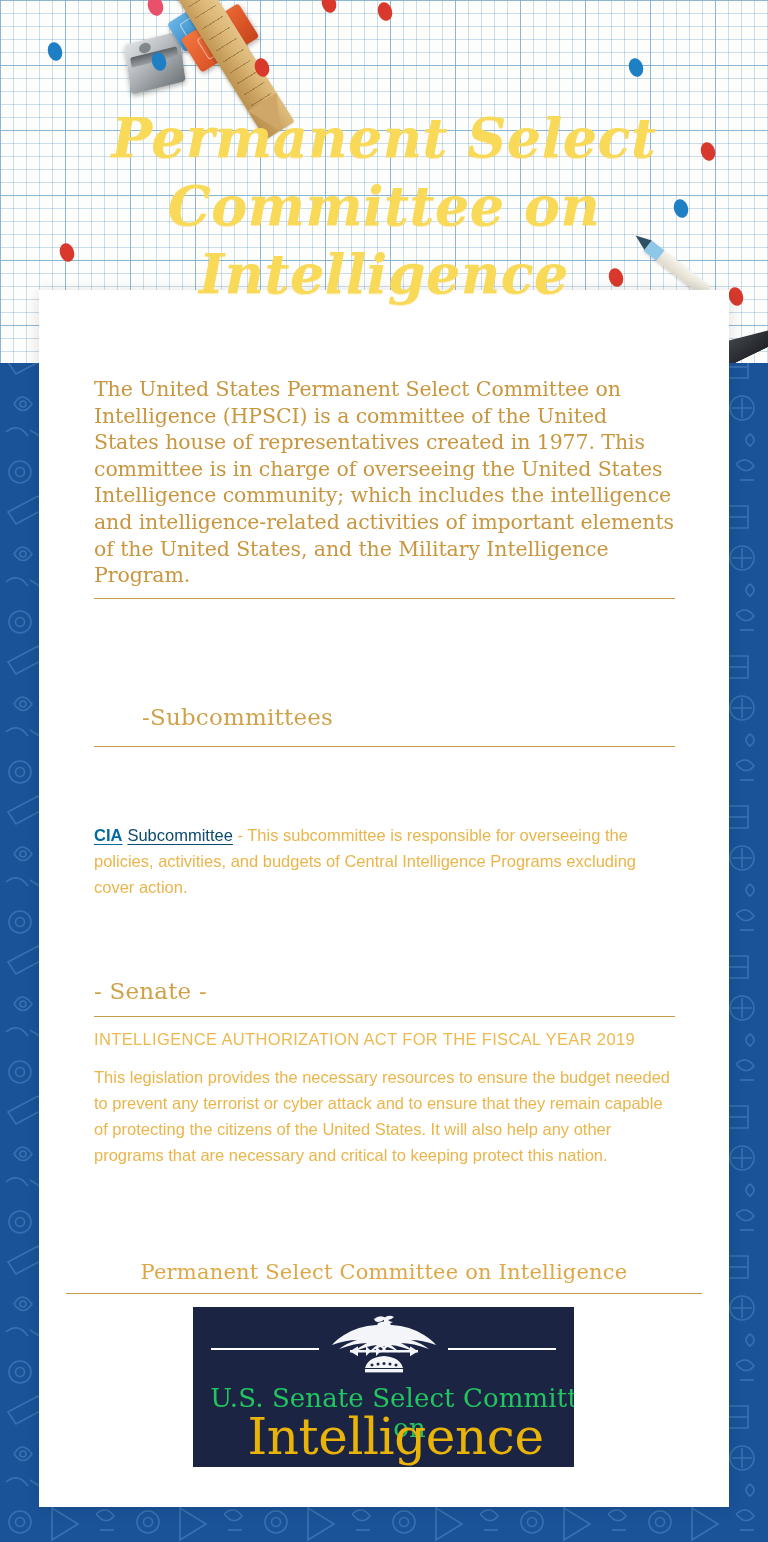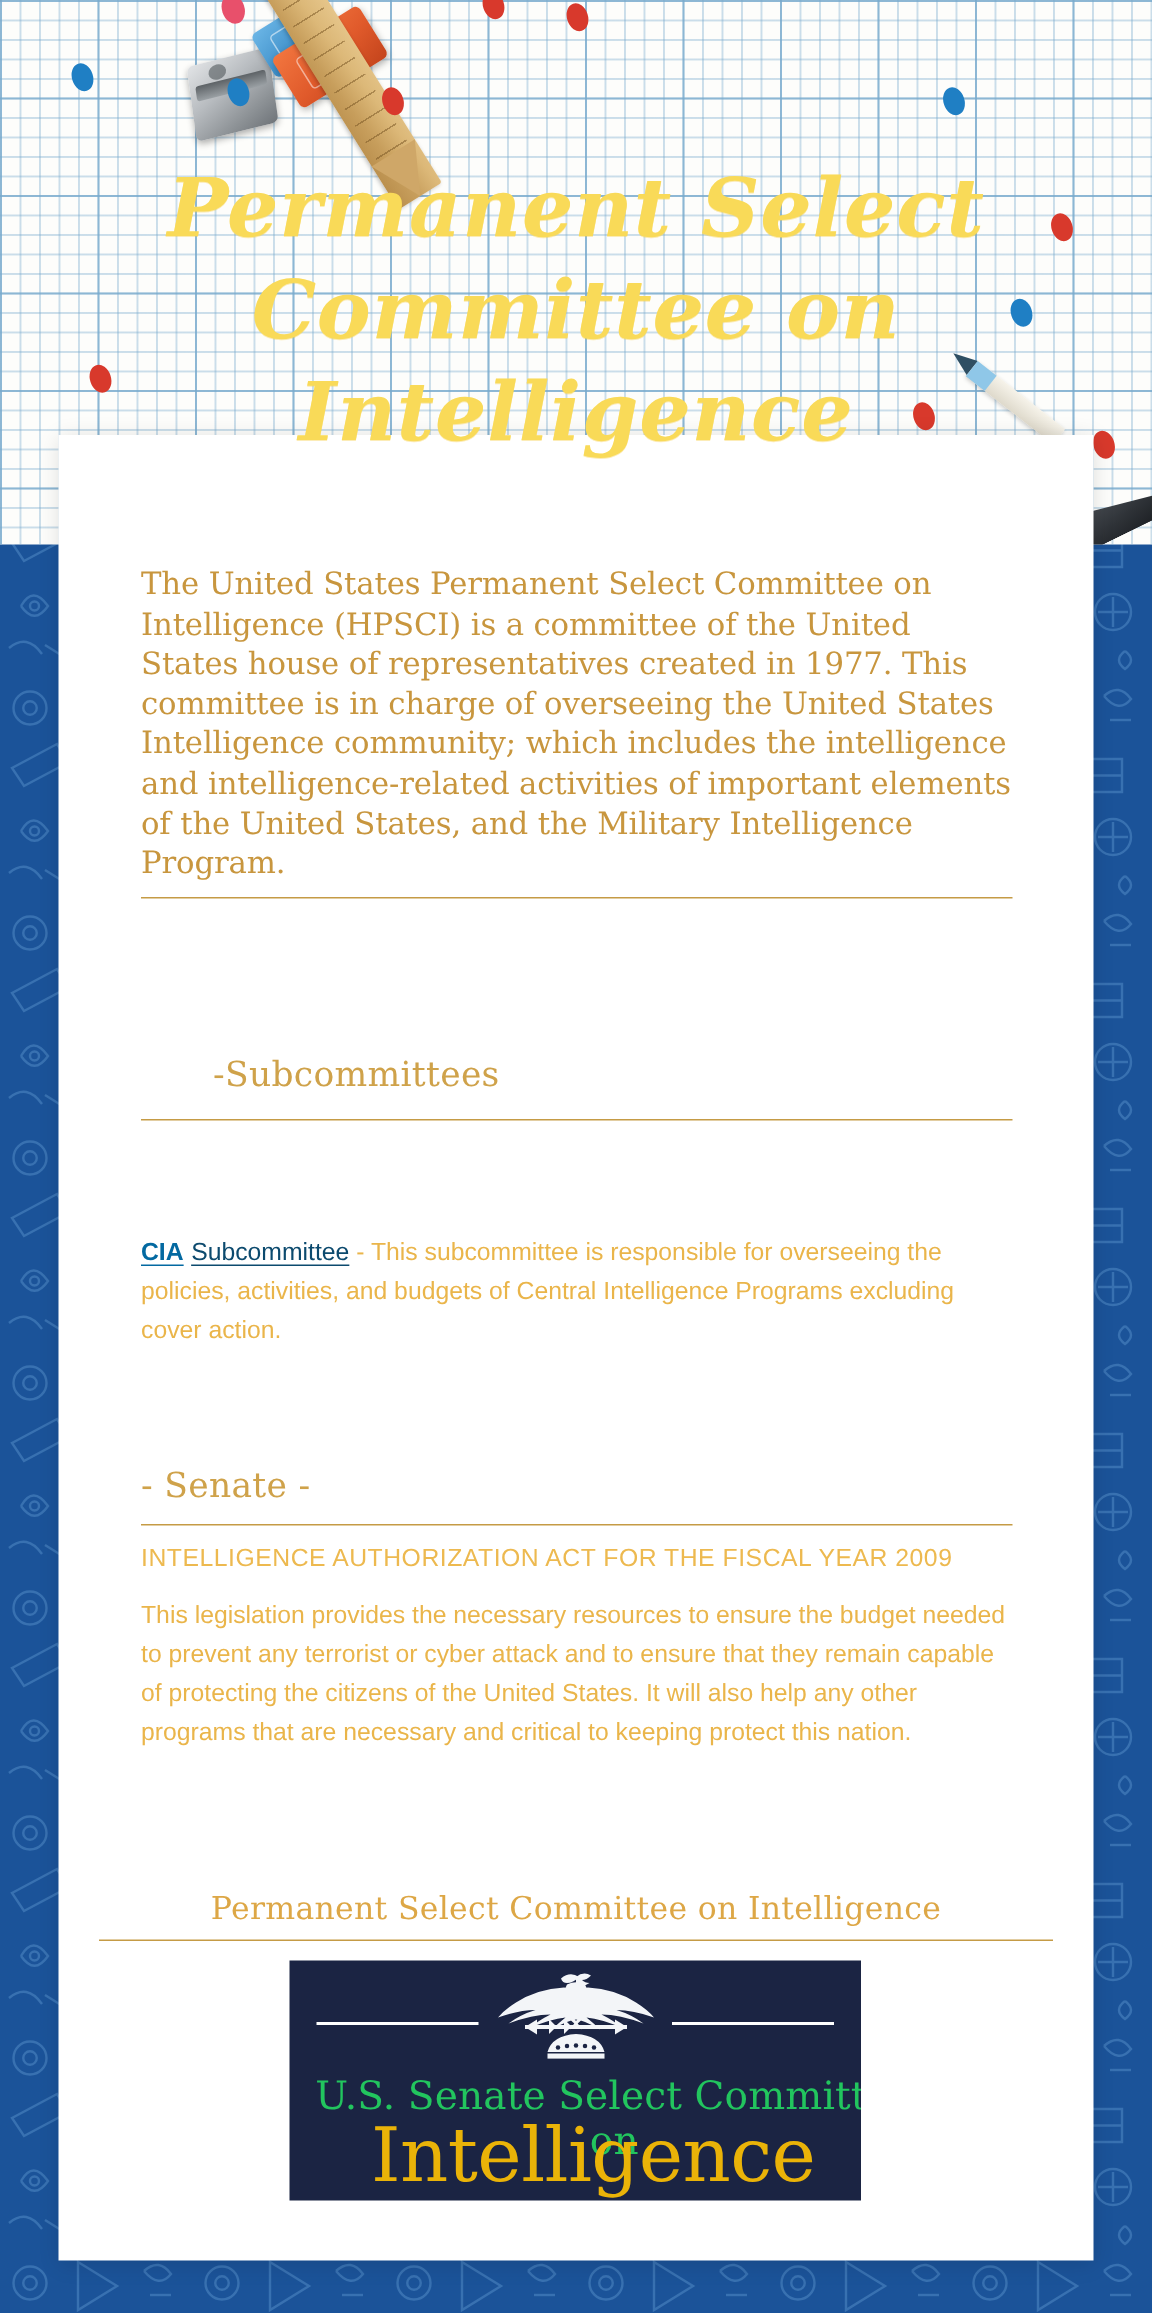--- a/index.html
+++ b/index.html
@@ -409,21 +409,21 @@
       <div class="rule b-sub-rule"></div>
 
       <p class="sans-body b-cia">
         <a class="link bold" href="#">CIA</a><a class="link" href="#" style="padding-left:5px;">Subcommittee</a><span> - This subcommittee is responsible for overseeing the policies, activities, and budgets of Central Intelligence Programs excluding cover action.</span>
       </p>
 
       <div class="heading-serif b-bills">- Senate -</div>
 
       <div class="rule b-bills-rule"></div>
 
-      <div class="bill-title b-billtitle">INTELLIGENCE AUTHORIZATION ACT FOR THE FISCAL YEAR 2009</div>
+      <div class="bill-title b-billtitle">INTELLIGENCE AUTHORIZATION ACT FOR THE FISCAL YEAR 2019</div>
 
       <p class="sans-body b-billbody">This legislation provides the necessary resources to ensure the budget needed to prevent any terrorist or cyber attack and to ensure that they remain capable of protecting the citizens of the United States. It will also help any other programs that are necessary and critical to keeping protect this nation.</p>
 
       <div class="footer-title" style="left:-55px;">Permanent Select Committee on Intelligence</div>
       <div class="footer-rule" style="left:-28px;"></div>
 
       <div class="logo" style="left:99px;">
         <svg class="eagle" width="116" height="62" viewBox="0 0 116 62">
           <g fill="#f3f5f8">
 

